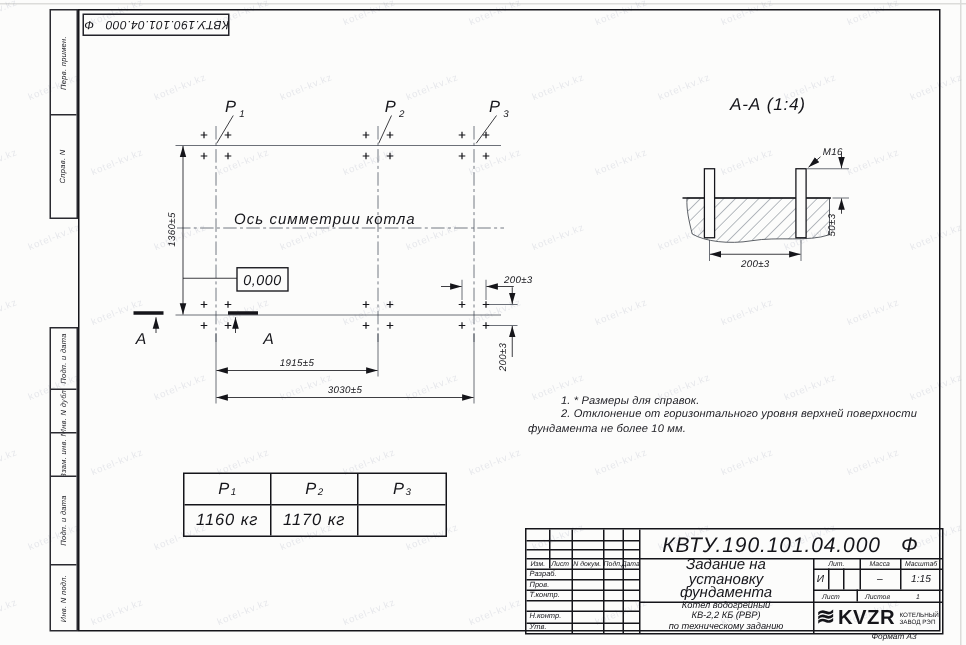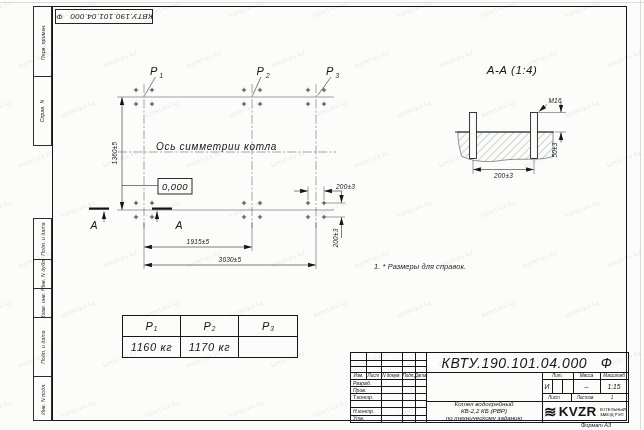--- a/index.html
+++ b/index.html
@@ -304,20 +304,21 @@
       <g>
         <path class="ext" d="M473,160 V174 M534,160 V174"></path>
         <line class="dim" x1="473.3" y1="169.5" x2="533.7" y2="169.5" marker-start="url(#arr)" marker-end="url(#arr)"></line>
         <text x="503.5" y="178" text-anchor="middle" class="t65">200±3</text>
       </g>
     </g>
   </svg>
 
   <div class="notes">
     <p>1. * Размеры для справок.</p>
+    <p>2. Отклонение от горизонтального уровня верхней поверхности фундамента не более 10 мм.</p>
   </div>
 
   <div class="ltab">
     <div class="c">
         <span class="pl">P</span>
         <span class="ps">1</span>
       </div>
     <div class="c">
         <span class="pl">P</span>
         <span class="ps">2</span>
@@ -364,20 +365,25 @@
     <div class="txt hdr5" style="left:51px;top:19px;width:13px;height:7px">Подп.</div>
     <div class="txt hdr5" style="left:64px;top:19px;width:11px;height:7px">Дата</div>
 
     <div class="txt rowl" style="left:0;top:26px;width:30px;height:7px">Разраб.</div>
     <div class="txt rowl" style="left:0;top:33px;width:30px;height:7px">Пров.</div>
     <div class="txt rowl" style="left:0;top:40px;width:30px;height:7px">Т.контр.</div>
     <div class="txt rowl" style="left:0;top:47px;width:30px;height:7px"></div>
     <div class="txt rowl" style="left:0;top:54px;width:30px;height:7.5px">Н.контр.</div>
     <div class="txt rowl" style="left:0;top:61.5px;width:30px;height:7.5px">Утв.</div>
 
+    <div class="txt ttl" style="left:75px;top:19px;width:116px;height:29px">
+      <span>Задание на</span>
+      <span>установку</span>
+      <span>фундамента</span>
+    </div>
     <div class="txt sub" style="left:75px;top:48px;width:116px;height:21px">
       <span>Котел водогрейный</span>
       <span>КВ-2,2 КБ (РВР)</span>
       <span>по техническому заданию</span>
     </div>
 
     <div class="txt small" style="left:191px;top:19px;width:31px;height:7px">Лит.</div>
     <div class="txt small" style="left:222px;top:19px;width:27px;height:7px">Масса</div>
     <div class="txt small" style="left:249px;top:19px;width:28px;height:7px">Масштаб</div>
     <div class="txt val" style="left:191px;top:26px;width:10px;height:14px">И</div>

